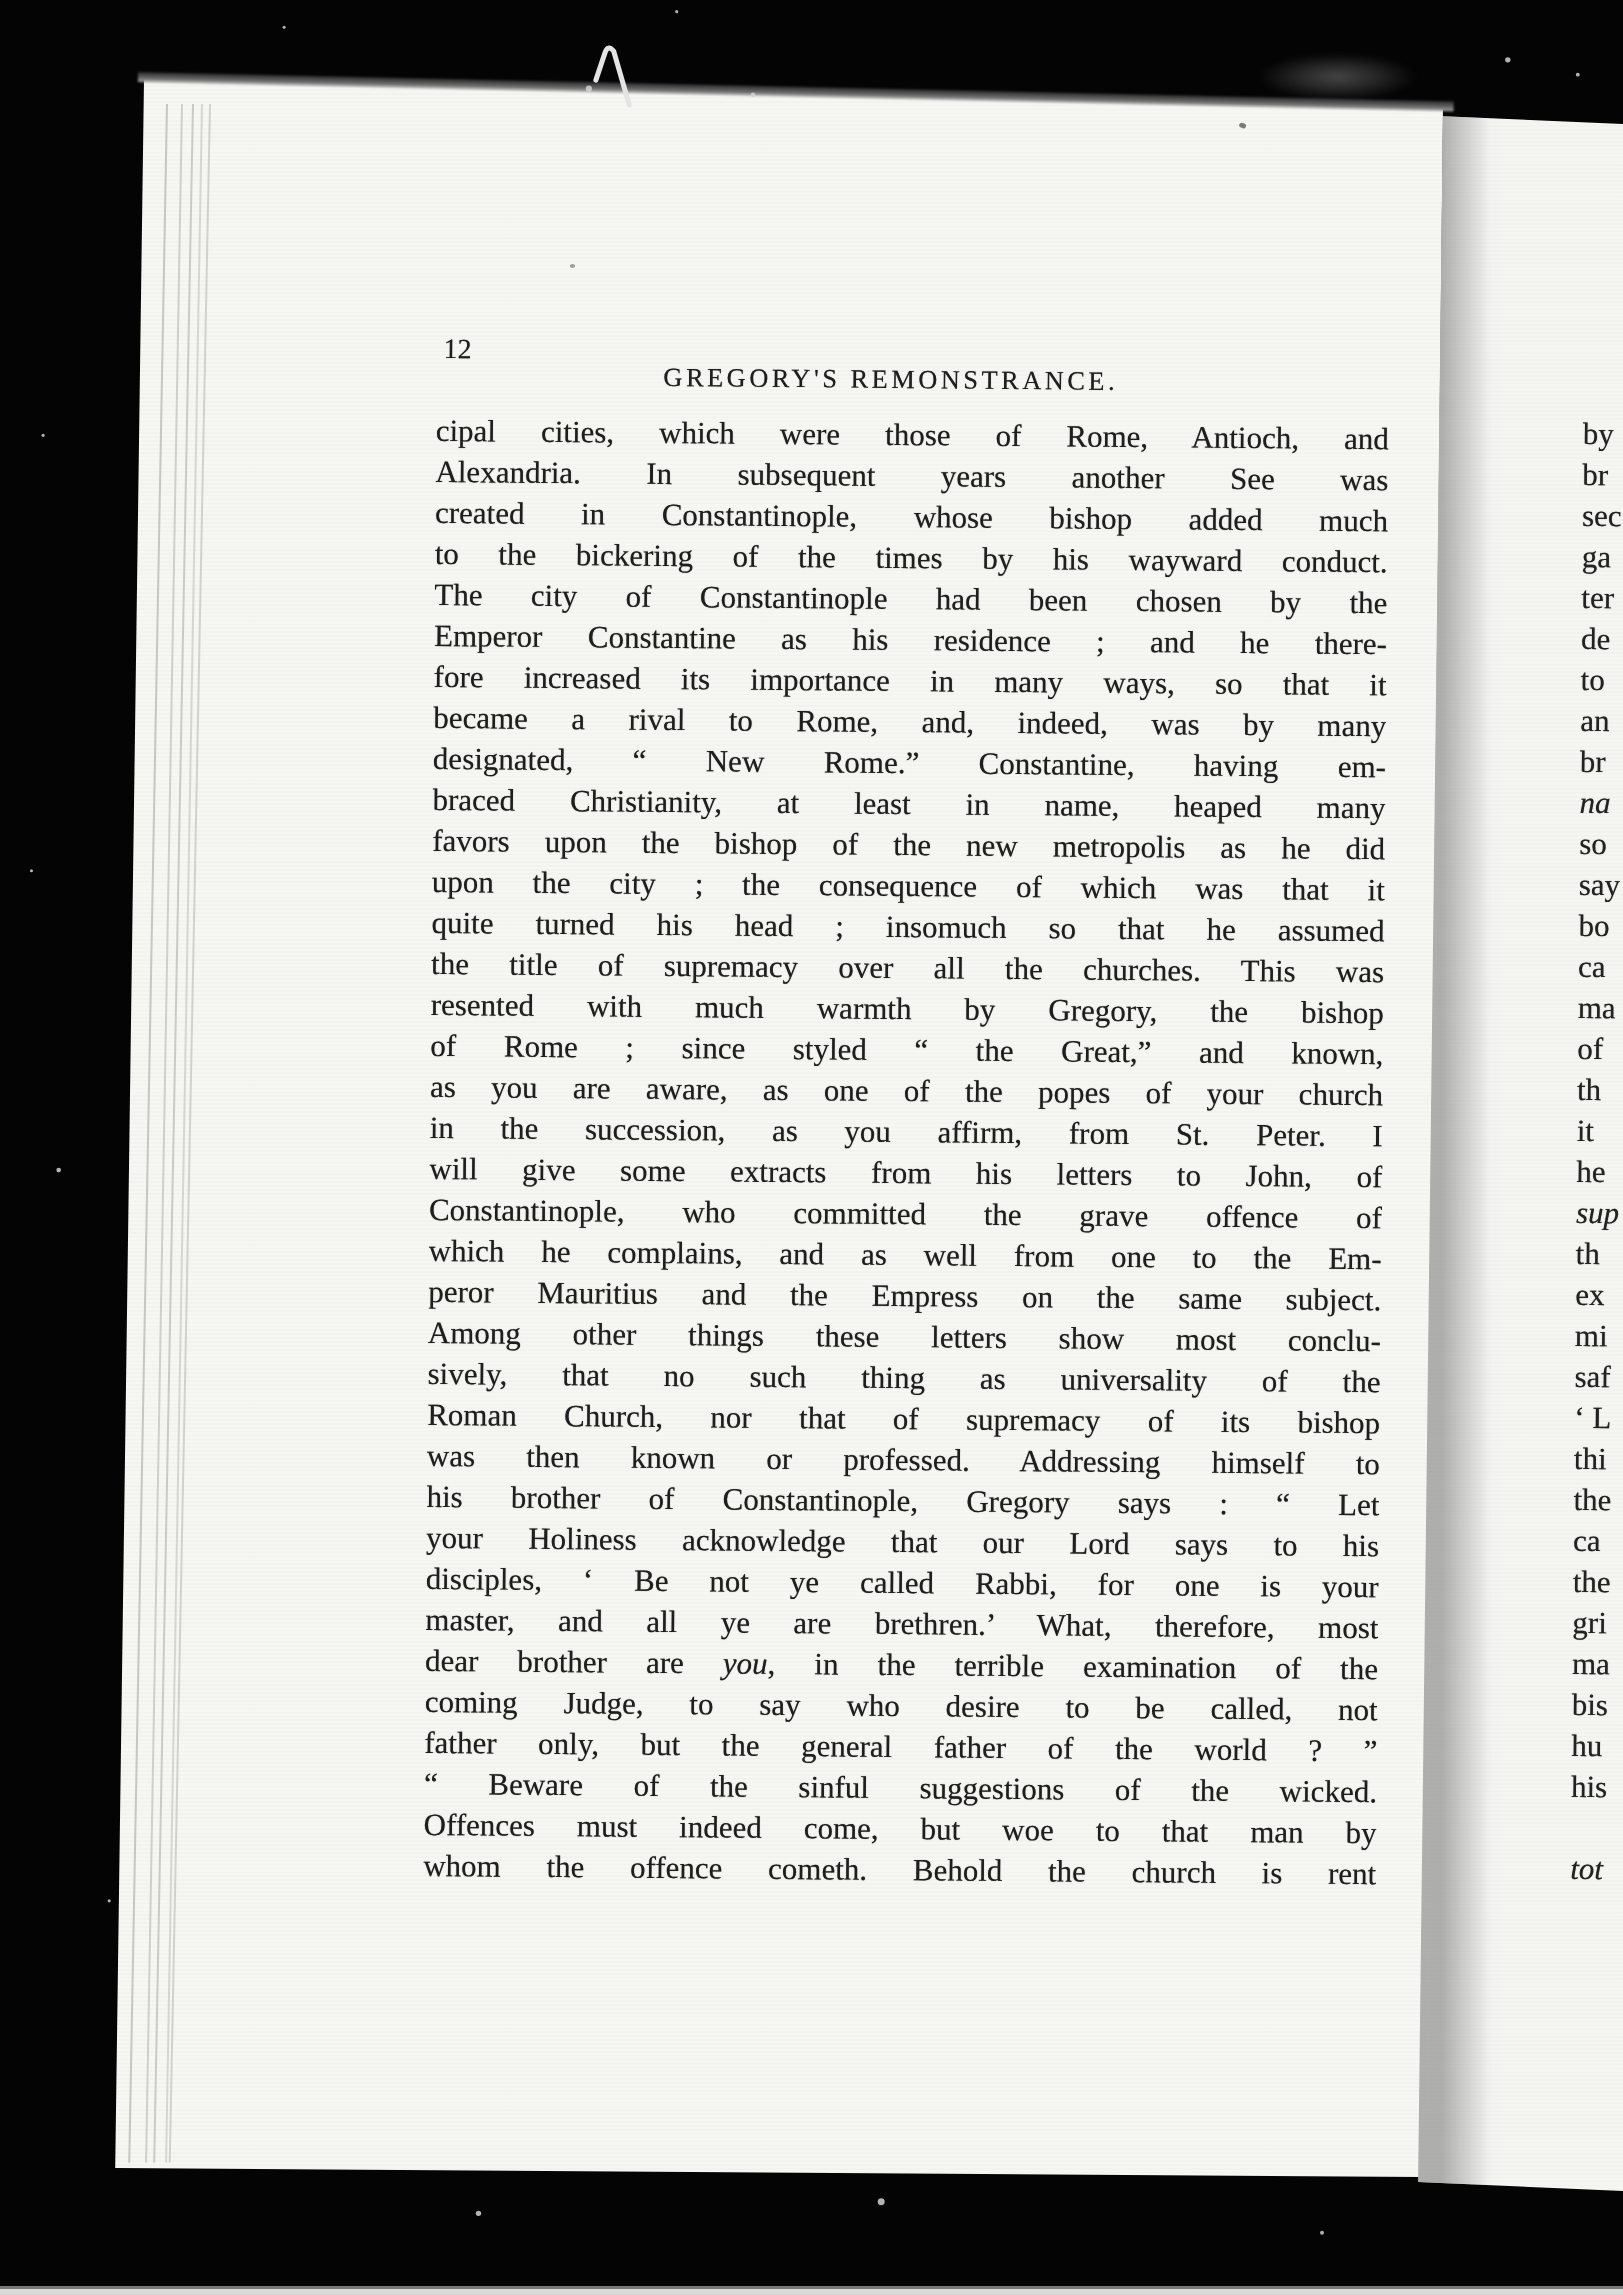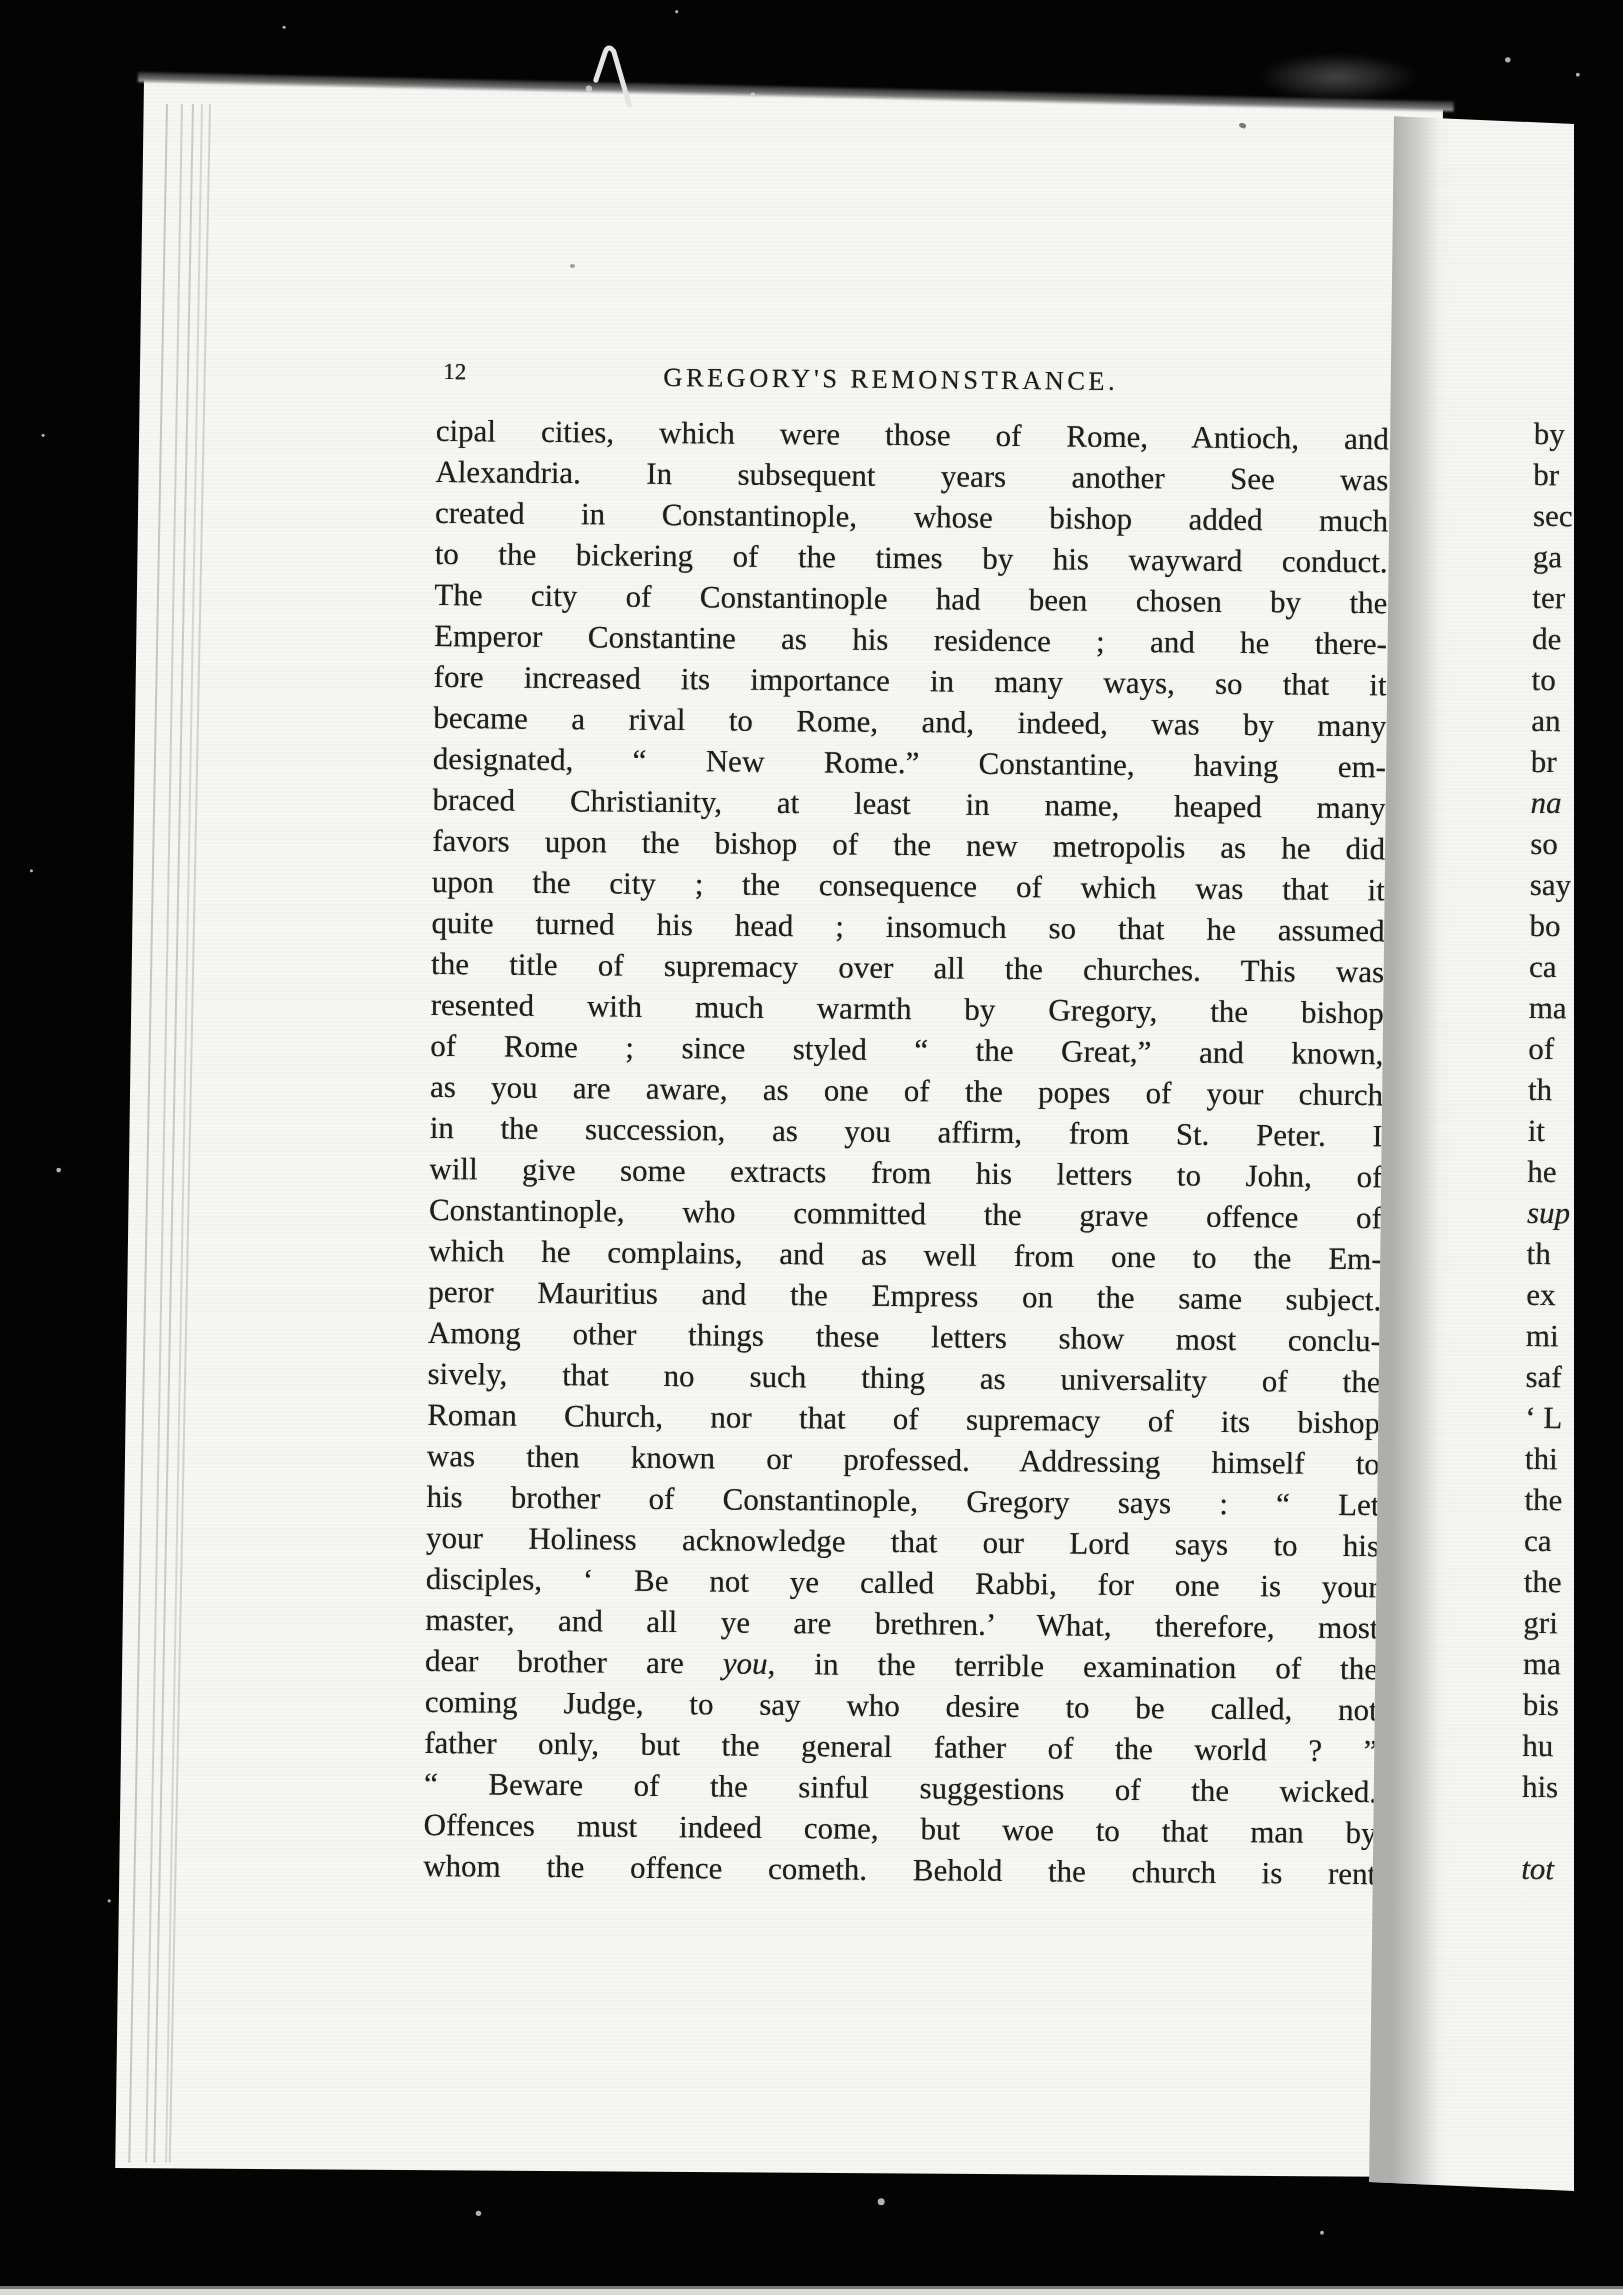--- a/index.html
+++ b/index.html
@@ -10,39 +10,39 @@
   #page-main{position:absolute;left:109px;top:74px;width:1353px;height:2115px;
     background:#f6f6f3;
     background-image:repeating-linear-gradient(0deg,rgba(0,0,0,0.015) 0 1.6px,rgba(255,255,255,0) 1.6px 3.9px);
     clip-path:polygon(35px 5.4px,1334px 35px,1311px 2103px,6.2px 2094px);}
 
   .edge-line{position:absolute;top:29.5px;height:2059px;width:1.6px;transform-origin:top left;}
 
   #page-content{position:absolute;left:0;top:0;width:100%;height:100%;
     transform:rotate(0.5deg);transform-origin:327px 336px;color:#1e1e1e;}
 
-  #page-number{position:absolute;left:334px;top:285px;font-size:23px;
+  #page-number{position:absolute;left:334px;top:259px;font-size:28px;
     text-shadow:0 0 0.8px rgba(10,10,10,.65);}
   #running-header{position:absolute;left:305px;top:286px;width:953px;text-align:center;
     font-size:26.4px;letter-spacing:3.5px;text-shadow:0 0 0.8px rgba(10,10,10,.6);}
 
   #body-text{position:absolute;left:327px;top:336px;width:953px;font-size:31px;}
   .bline{height:41px;line-height:41px;overflow:hidden;
     text-align:justify;text-align-last:justify;-moz-text-align-last:justify;
     text-shadow:0 0 0.9px rgba(15,15,15,.6);}
   .bline i{}
 
   
   #top-edge{position:absolute;left:138px;top:72px;width:1316px;height:10px;z-index:5;
     transform:rotate(1.28deg);transform-origin:left center;
     background:linear-gradient(180deg,#2e2e2e,#6a6a6a 55%,#ababab);
     filter:blur(1.2px);opacity:.95;}
 
   
-  #next-page{position:absolute;left:1366px;top:110px;width:208px;height:2084px;
+  #next-page{position:absolute;left:1415px;top:110px;width:208px;height:2084px;
     background:#f5f5f2;
     background-image:repeating-linear-gradient(0deg,rgba(0,0,0,0.015) 0 1.6px,rgba(255,255,255,0) 1.6px 3.9px);
     clip-path:polygon(28px 6.2px,208px 14px,208px 2081px,3.1px 2072px);z-index:2;}
   #gutter-shadow{position:absolute;left:0;top:0;width:87px;height:100%;
     background:linear-gradient(to right,rgba(118,118,118,.55) 0,rgba(146,146,146,.72) 30%,
       rgba(185,185,185,.5) 65%,rgba(228,228,226,.18) 85%,rgba(245,245,242,0) 100%);
     filter:blur(0.8px);}
   #next-page-fragments{position:absolute;left:168px;top:303px;width:132px;font-size:31px;
     color:#222;transform:rotate(0.5deg);transform-origin:top left;}
   .fline{height:41px;line-height:41px;white-space:nowrap;

